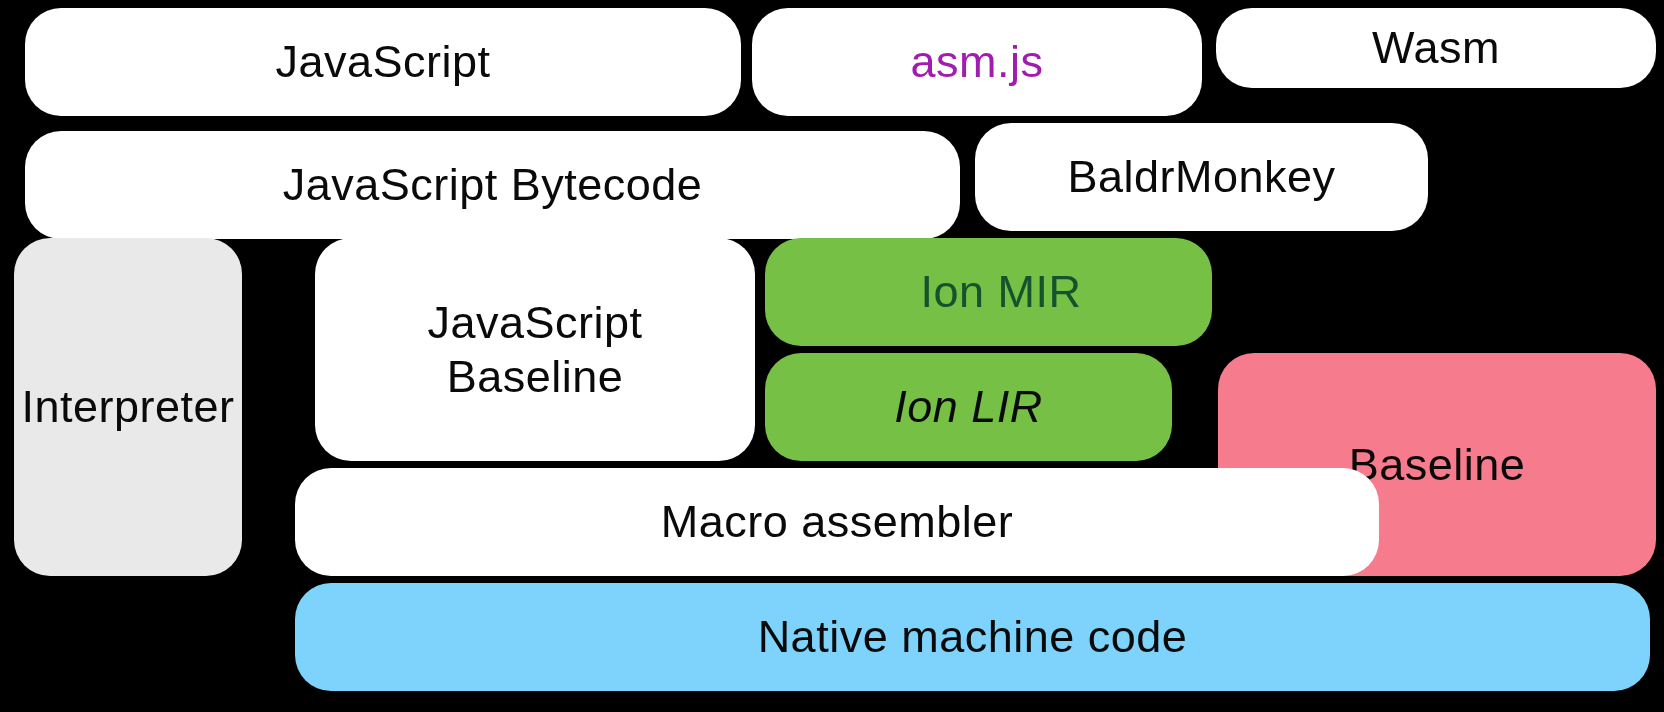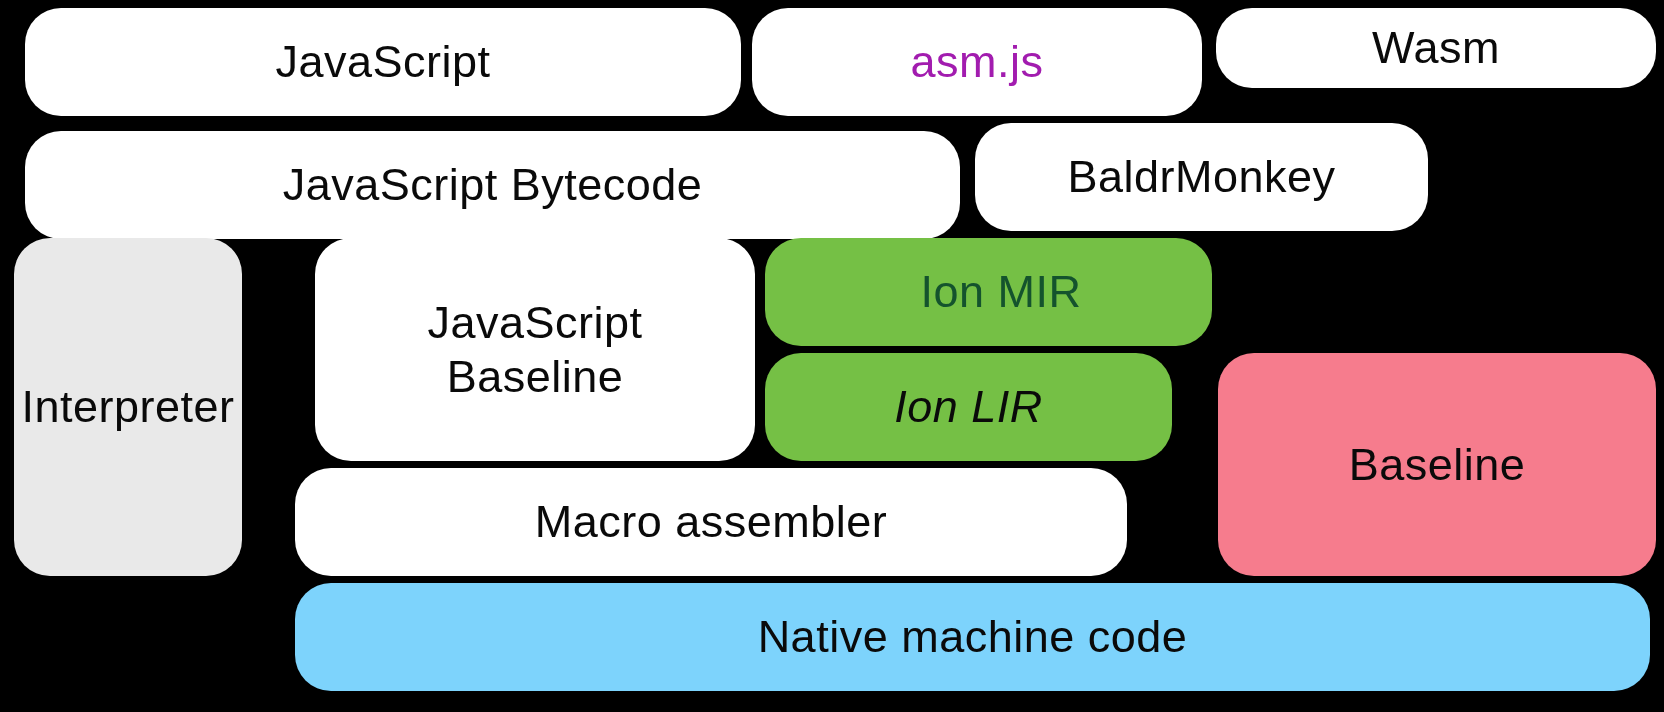--- a/index.html
+++ b/index.html
@@ -60,19 +60,19 @@
     </div>
     <div class="node" style="left: 765px; top: 238px; width: 447px; height: 108px; background: rgb(117, 192, 69);">
       <span style="color: #14532d; margin-left: 25px;">Ion MIR</span>
     </div>
     <div class="node" style="left: 765px; top: 353px; width: 407px; height: 108px; background: rgb(117, 192, 69); font-style: italic;">
       <span style="color: rgb(10, 10, 10);">Ion LIR</span>
     </div>
     <div class="node" style="left: 1218px; top: 353px; width: 438px; height: 223px; background: rgb(246, 124, 141);">
       <span style="color: rgb(10, 10, 10);">Baseline</span>
     </div>
-    <div class="node" style="left: 295px; top: 468px; width: 832px; height: 108px; background: rgb(255, 255, 255);">
+    <div class="node" style="left: 295px; top: 468px; width: 1084px; height: 108px; background: rgb(255, 255, 255);">
       <span style="color: rgb(10, 10, 10);">Macro assembler</span>
     </div>
     <div class="node" style="left: 295px; top: 583px; width: 1355px; height: 108px; background: #7dd3fc;">
       <span style="color: rgb(10, 10, 10);">Native machine code</span>
     </div>
   </div>
 
 </body></html>

